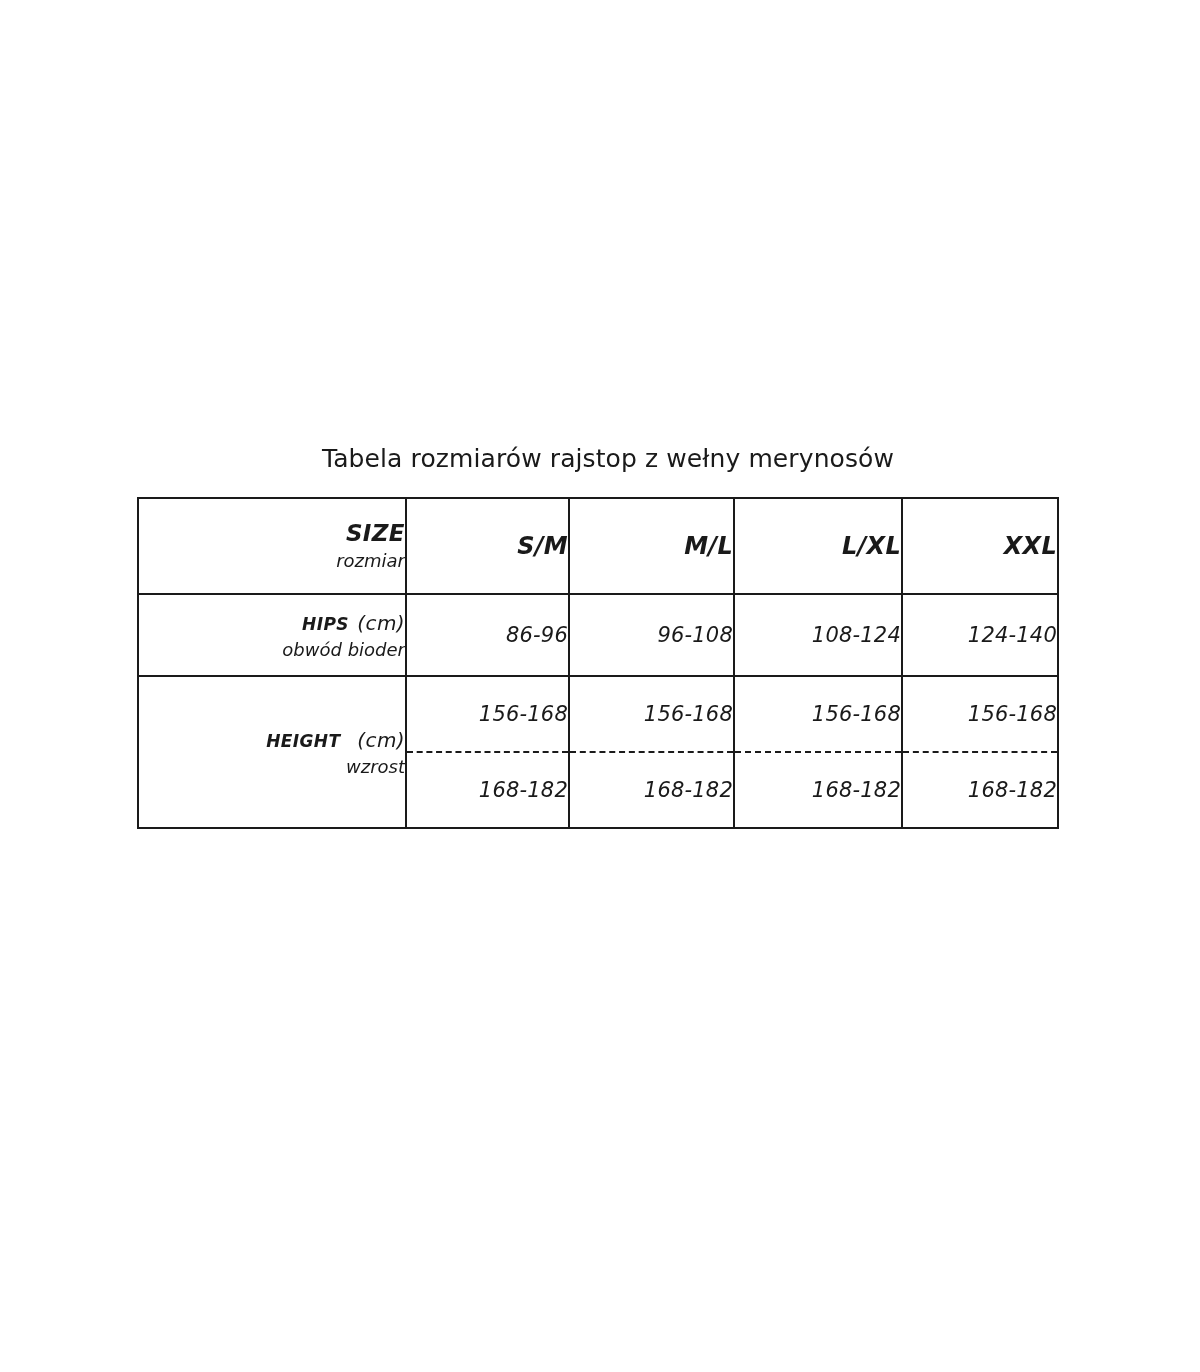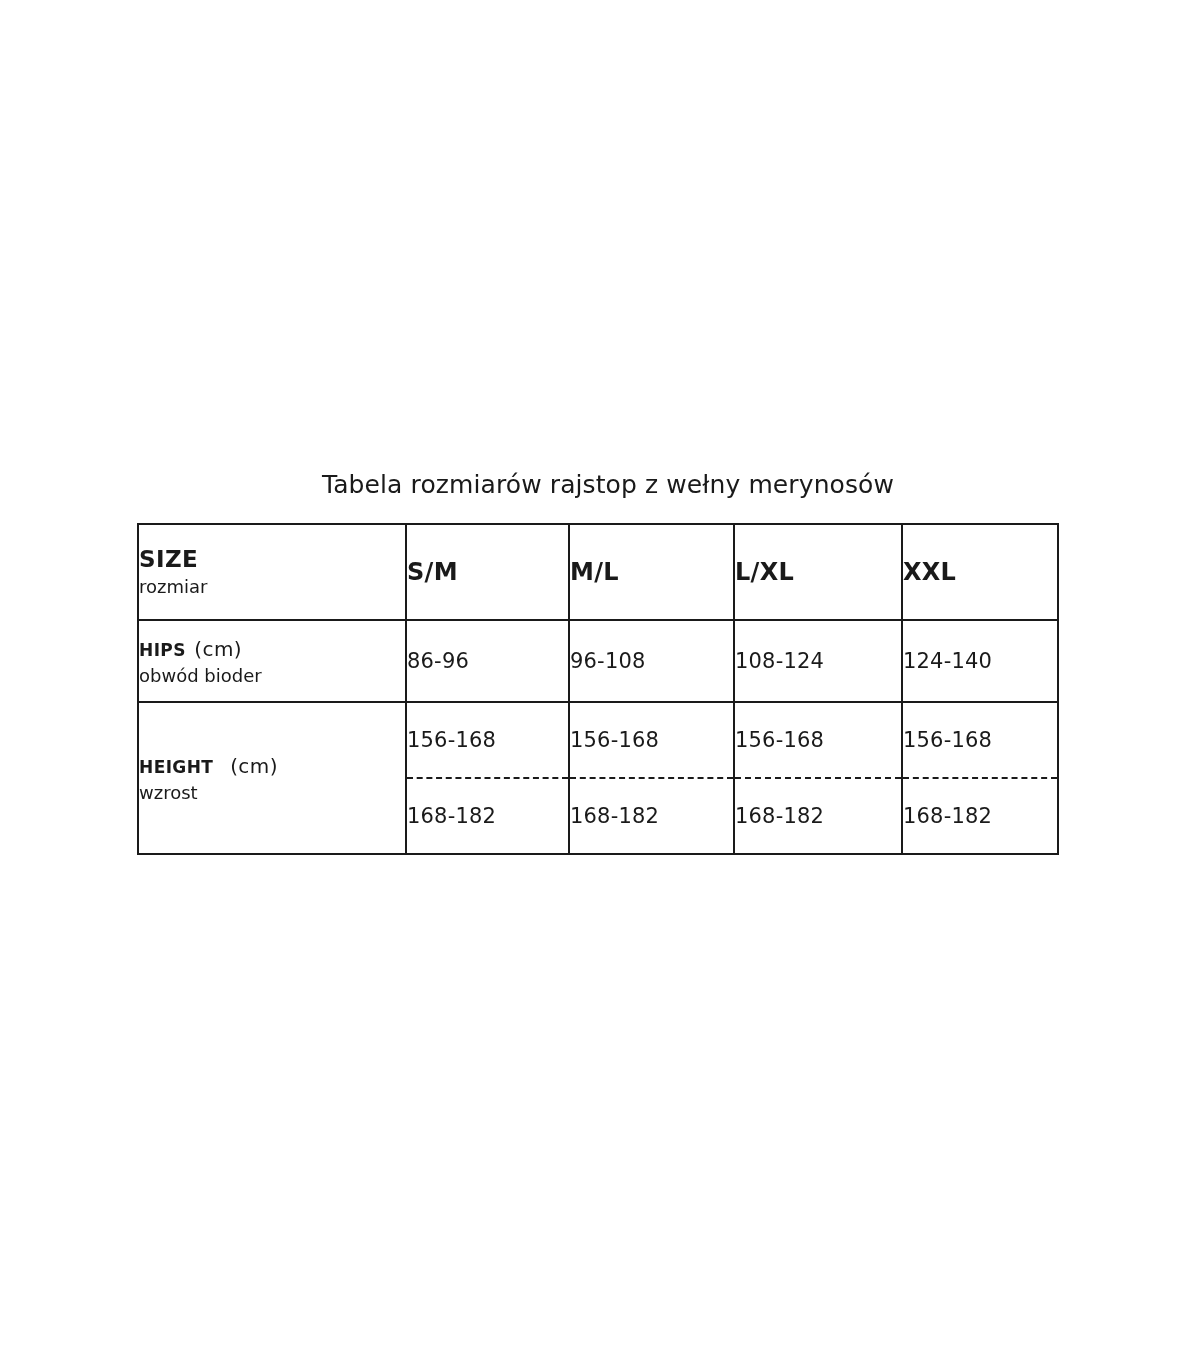--- a/index.html
+++ b/index.html
@@ -21,21 +21,21 @@
     left: 0;
     top: 0;
     width: 1200px;
     height: 1372px;
     background: #ffffff;
   }
 
   .table-wrap {
     position: absolute;
     left: 137px;
-    top: 470px;
+    top: 444px;
     width: 920px;
   }
 
   .table-title {
     font-size: 25px;
     font-weight: 400;
     color: #1a1a1a;
     text-align: center;
     letter-spacing: 0.1px;
     margin: 0 0 24px 0;
@@ -43,23 +43,24 @@
   }
 
   table.size-table {
     border-collapse: collapse;
     width: 920px;
     table-layout: fixed;
   }
 
   table.size-table td {
     border: 2px solid #1a1a1a;
-    text-align: left;
+    text-align: right;
     vertical-align: middle;
     padding: 0;
+    font-style: italic;
   }
 
   
   col.c-label { width: 268px; }
   col.c-sm    { width: 163px; }
   col.c-ml    { width: 165px; }
   col.c-lxl   { width: 168px; }
   col.c-xxl   { width: 156px; }
 
   

